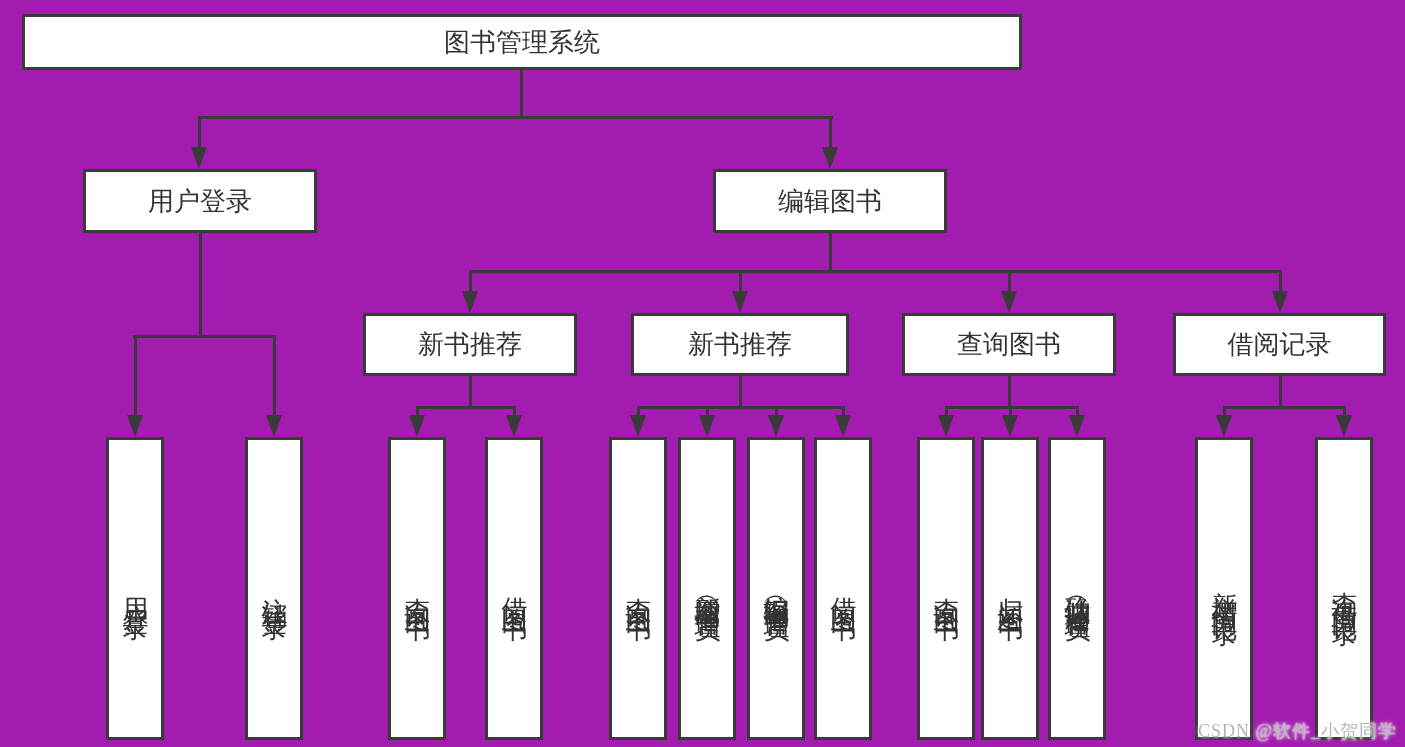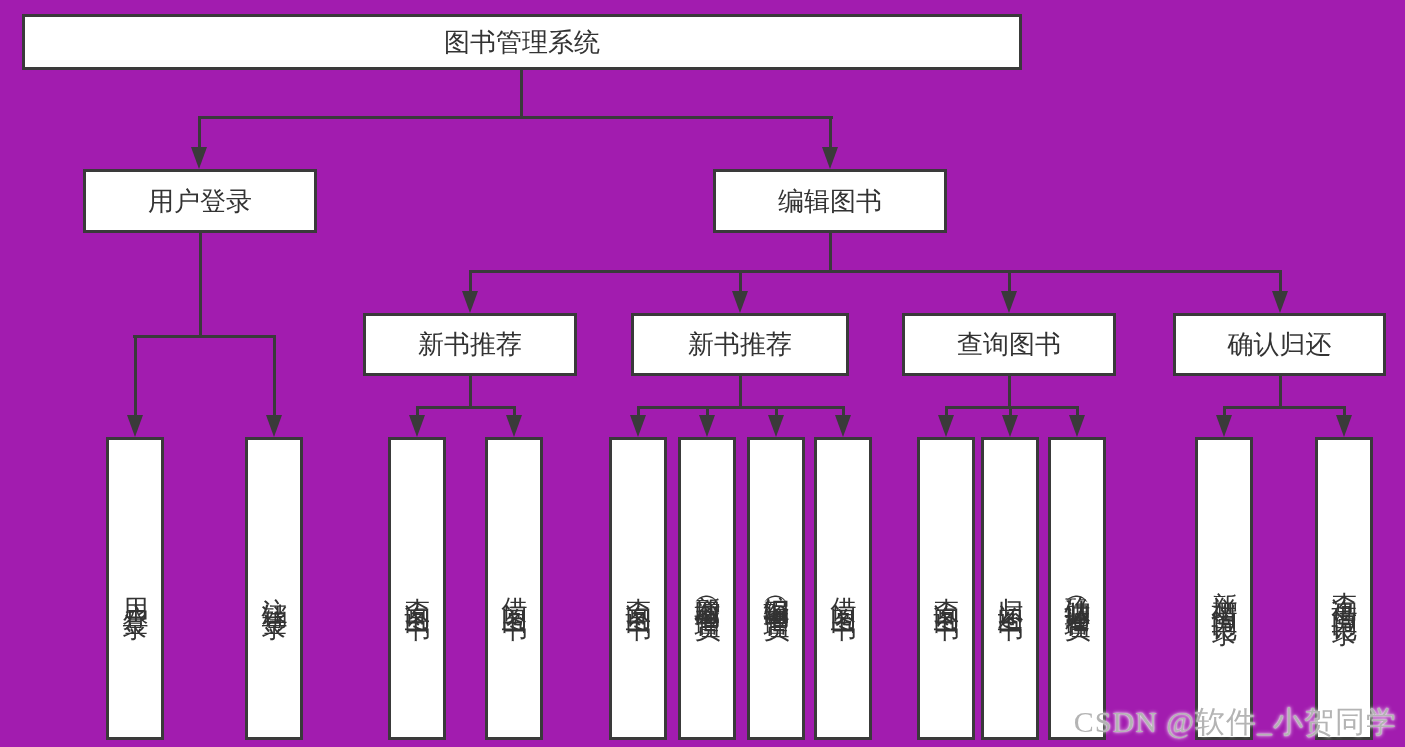--- a/index.html
+++ b/index.html
@@ -17,21 +17,21 @@
   }
   .node.vertical.long span{letter-spacing:3px;}
   .hline,.vline{position:absolute;background:#3a3a3a;z-index:1;}
   .arrow{
     position:absolute;width:0;height:0;z-index:1;
     border-left:8px solid transparent;border-right:8px solid transparent;
     border-top:22px solid #3a3a3a;
   }
   .watermark{
     position:absolute;right:8px;bottom:4px;z-index:5;
-    color:#b4b4b4;font-size:30px;letter-spacing:1px;
+    color:#b4b4b4;font-size:18px;letter-spacing:1px;
     text-shadow:0 0 4px #ffffff,0 0 2px #ffffff;
     margin-left:40px;
   }
 </style>
 </head>
 <body>
 
 <div class="canvas">
   <div id="connector-layer">
       <div class="vline" style="left: 520px; top: 70px; width: 3px; height: 48px;"></div>
@@ -100,21 +100,21 @@
       <div class="node" style="left: 363px; top: 313px; width: 214px; height: 63px;">
         <span>新书推荐</span>
       </div>
       <div class="node" style="left: 631px; top: 313px; width: 218px; height: 63px;">
         <span>新书推荐</span>
       </div>
       <div class="node" style="left: 902px; top: 313px; width: 214px; height: 63px;">
         <span>查询图书</span>
       </div>
       <div class="node" style="left: 1173px; top: 313px; width: 213px; height: 63px;">
-        <span>确认归还</span>
+        <span>借阅记录</span>
       </div>
       <div class="node vertical" style="left: 106px; top: 437px; width: 58px; height: 303px;">
         <span>用户登录</span>
       </div>
       <div class="node vertical" style="left: 245px; top: 437px; width: 58px; height: 303px;">
         <span>注销登录</span>
       </div>
       <div class="node vertical" style="left: 388px; top: 437px; width: 58px; height: 303px;">
         <span>查询图书</span>
       </div>

